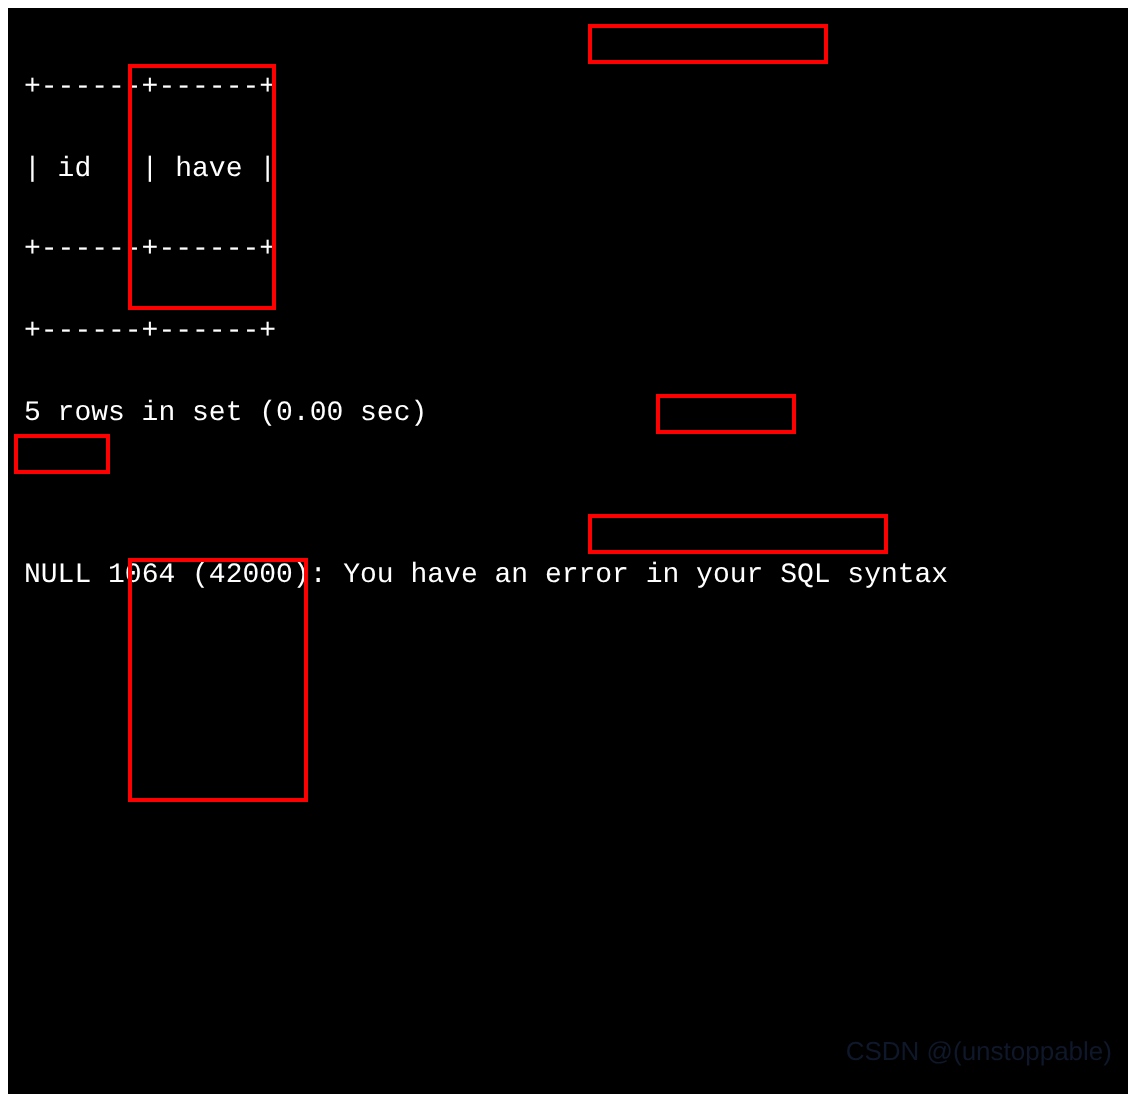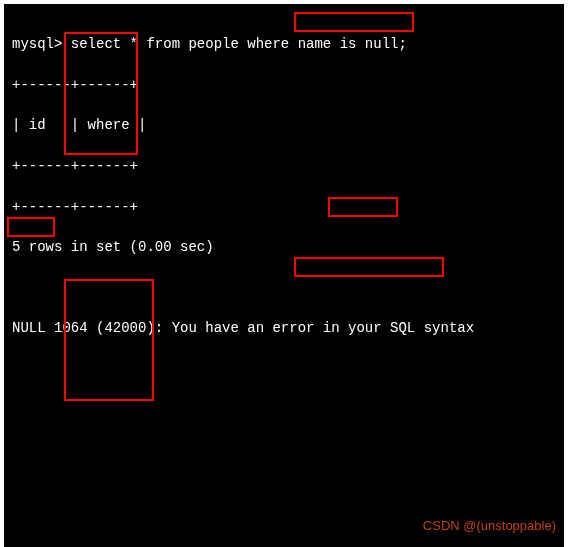--- a/index.html
+++ b/index.html
@@ -25,32 +25,31 @@
   .line { display: block; position: relative; }
   .redbox {
     position: absolute;
     border: 2px solid #ff0000;
     pointer-events: none;
   }
   .watermark {
     position: absolute;
     right: 18px;
     bottom: 14px;
-    color: #c2410c;
+    color: #0f172a;
     font-family: Arial, sans-serif;
     font-size: 13px;
   }
 </style>
 </head>
 <body>
 
 <div class="terminal">
-<span class="line"><span>mysql&gt; </span><span>select * from people where name is null;</span></span>
 <span class="line">+------+------+</span>
-<span class="line">| id   | where |</span>
+<span class="line">| id   | have |</span>
 <span class="line">+------+------+</span>
 <span class="line">+------+------+</span>
 <span class="line">5 rows in set (0.00 sec)</span>
 <span class="line">&nbsp;</span>
 <span class="line"><span>NULL</span><span> 1064 (42000): You have an error in your SQL syntax</span></span>
 <span class="line">&nbsp;</span>
 
 
 
 

